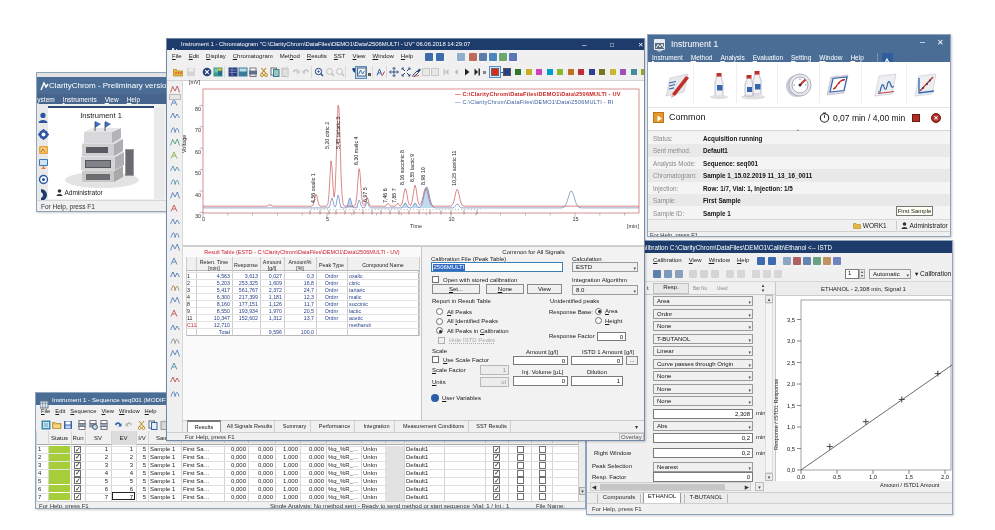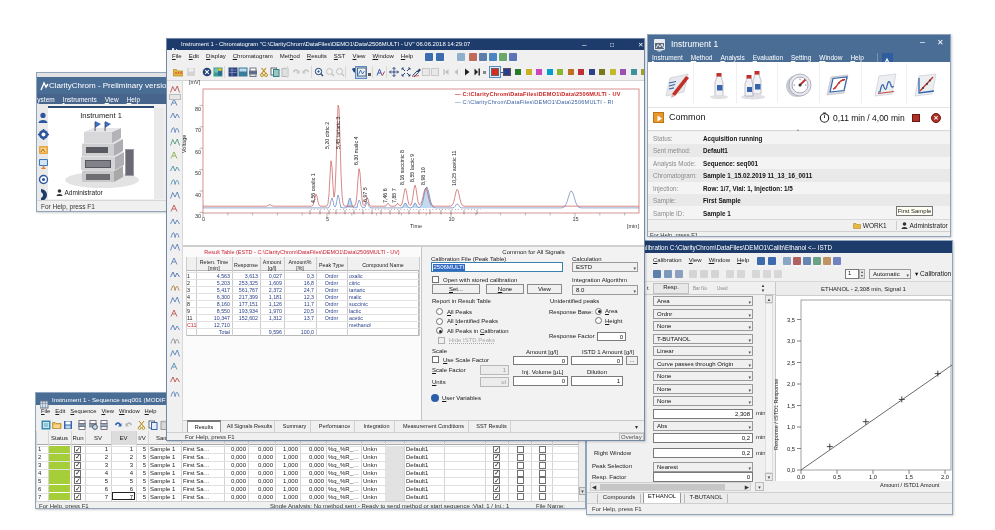--- a/index.html
+++ b/index.html
@@ -1019,21 +1019,21 @@
 <div class="abs" style="left:5px;top:77px;width:11px;height:11px;background:#e8982a;border:1px solid #b9761a">
         <svg width="9" height="9" style="position:absolute;left:0.5px;top:0.5px">
           <path d="M2.5 1.5 L7 4.5 L2.5 7.5 Z" fill="#fff"></path>
         </svg>
       </div>
 <div class="abs" style="left:21px;top:77px;font-size:9px;color:#111">Common</div>
 <svg class="abs" style="left:171px;top:77px" width="11" height="11">
         <circle cx="5.5" cy="6" r="4.2" fill="none" stroke="#222" stroke-width="1.1"></circle>
         <path d="M5.5 6 L5.5 3.2 M4 1 L7 1 M5.5 1 L5.5 2 M8.5 2.5 L9.5 3.5" stroke="#222" stroke-width="0.9"></path>
       </svg>
-<div class="abs" style="left:185px;top:78px;font-size:8.5px;color:#111">0,11 min / 4,00 min</div>
+<div class="abs" style="left:185px;top:78px;font-size:8.5px;color:#111">0,07 min / 4,00 min</div>
 <div class="abs" style="left:264px;top:79px;width:8px;height:8px;background:#b03028;border:1px solid #6a1a12"></div>
 <div class="abs" style="left:283px;top:77.5px;width:10px;height:10px;border-radius:50%;background:#b03028;border:1px solid #6a1a12;color:#fff;font-size:6px;text-align:center;line-height:9px;font-weight:bold">✕</div>
 <div class="abs" style="left:149px;top:92px;font-size:4px;color:#888">▴</div>
 <div class="abs" style="left:0;top:96.8px;width:304px;height:12.43px;background:#f4f4f4"></div>
 <div class="abs" style="left:5px;top:99.9px;font-size:6.3px;color:#8a8a8a">Status:</div>
 <div class="abs" style="left:55px;top:99.9px;font-size:6.3px;color:#111;font-weight:bold">Acquisition running</div>
 <div class="abs" style="left:0;top:109.2px;width:304px;height:12.43px;background:#e9e9e9"></div>
 <div class="abs" style="left:5px;top:112.3px;font-size:6.3px;color:#8a8a8a">Sent method:</div>
 <div class="abs" style="left:55px;top:112.3px;font-size:6.3px;color:#111;font-weight:bold">Default1</div>
 <div class="abs" style="left:0;top:121.7px;width:304px;height:12.43px;background:#f4f4f4"></div>

